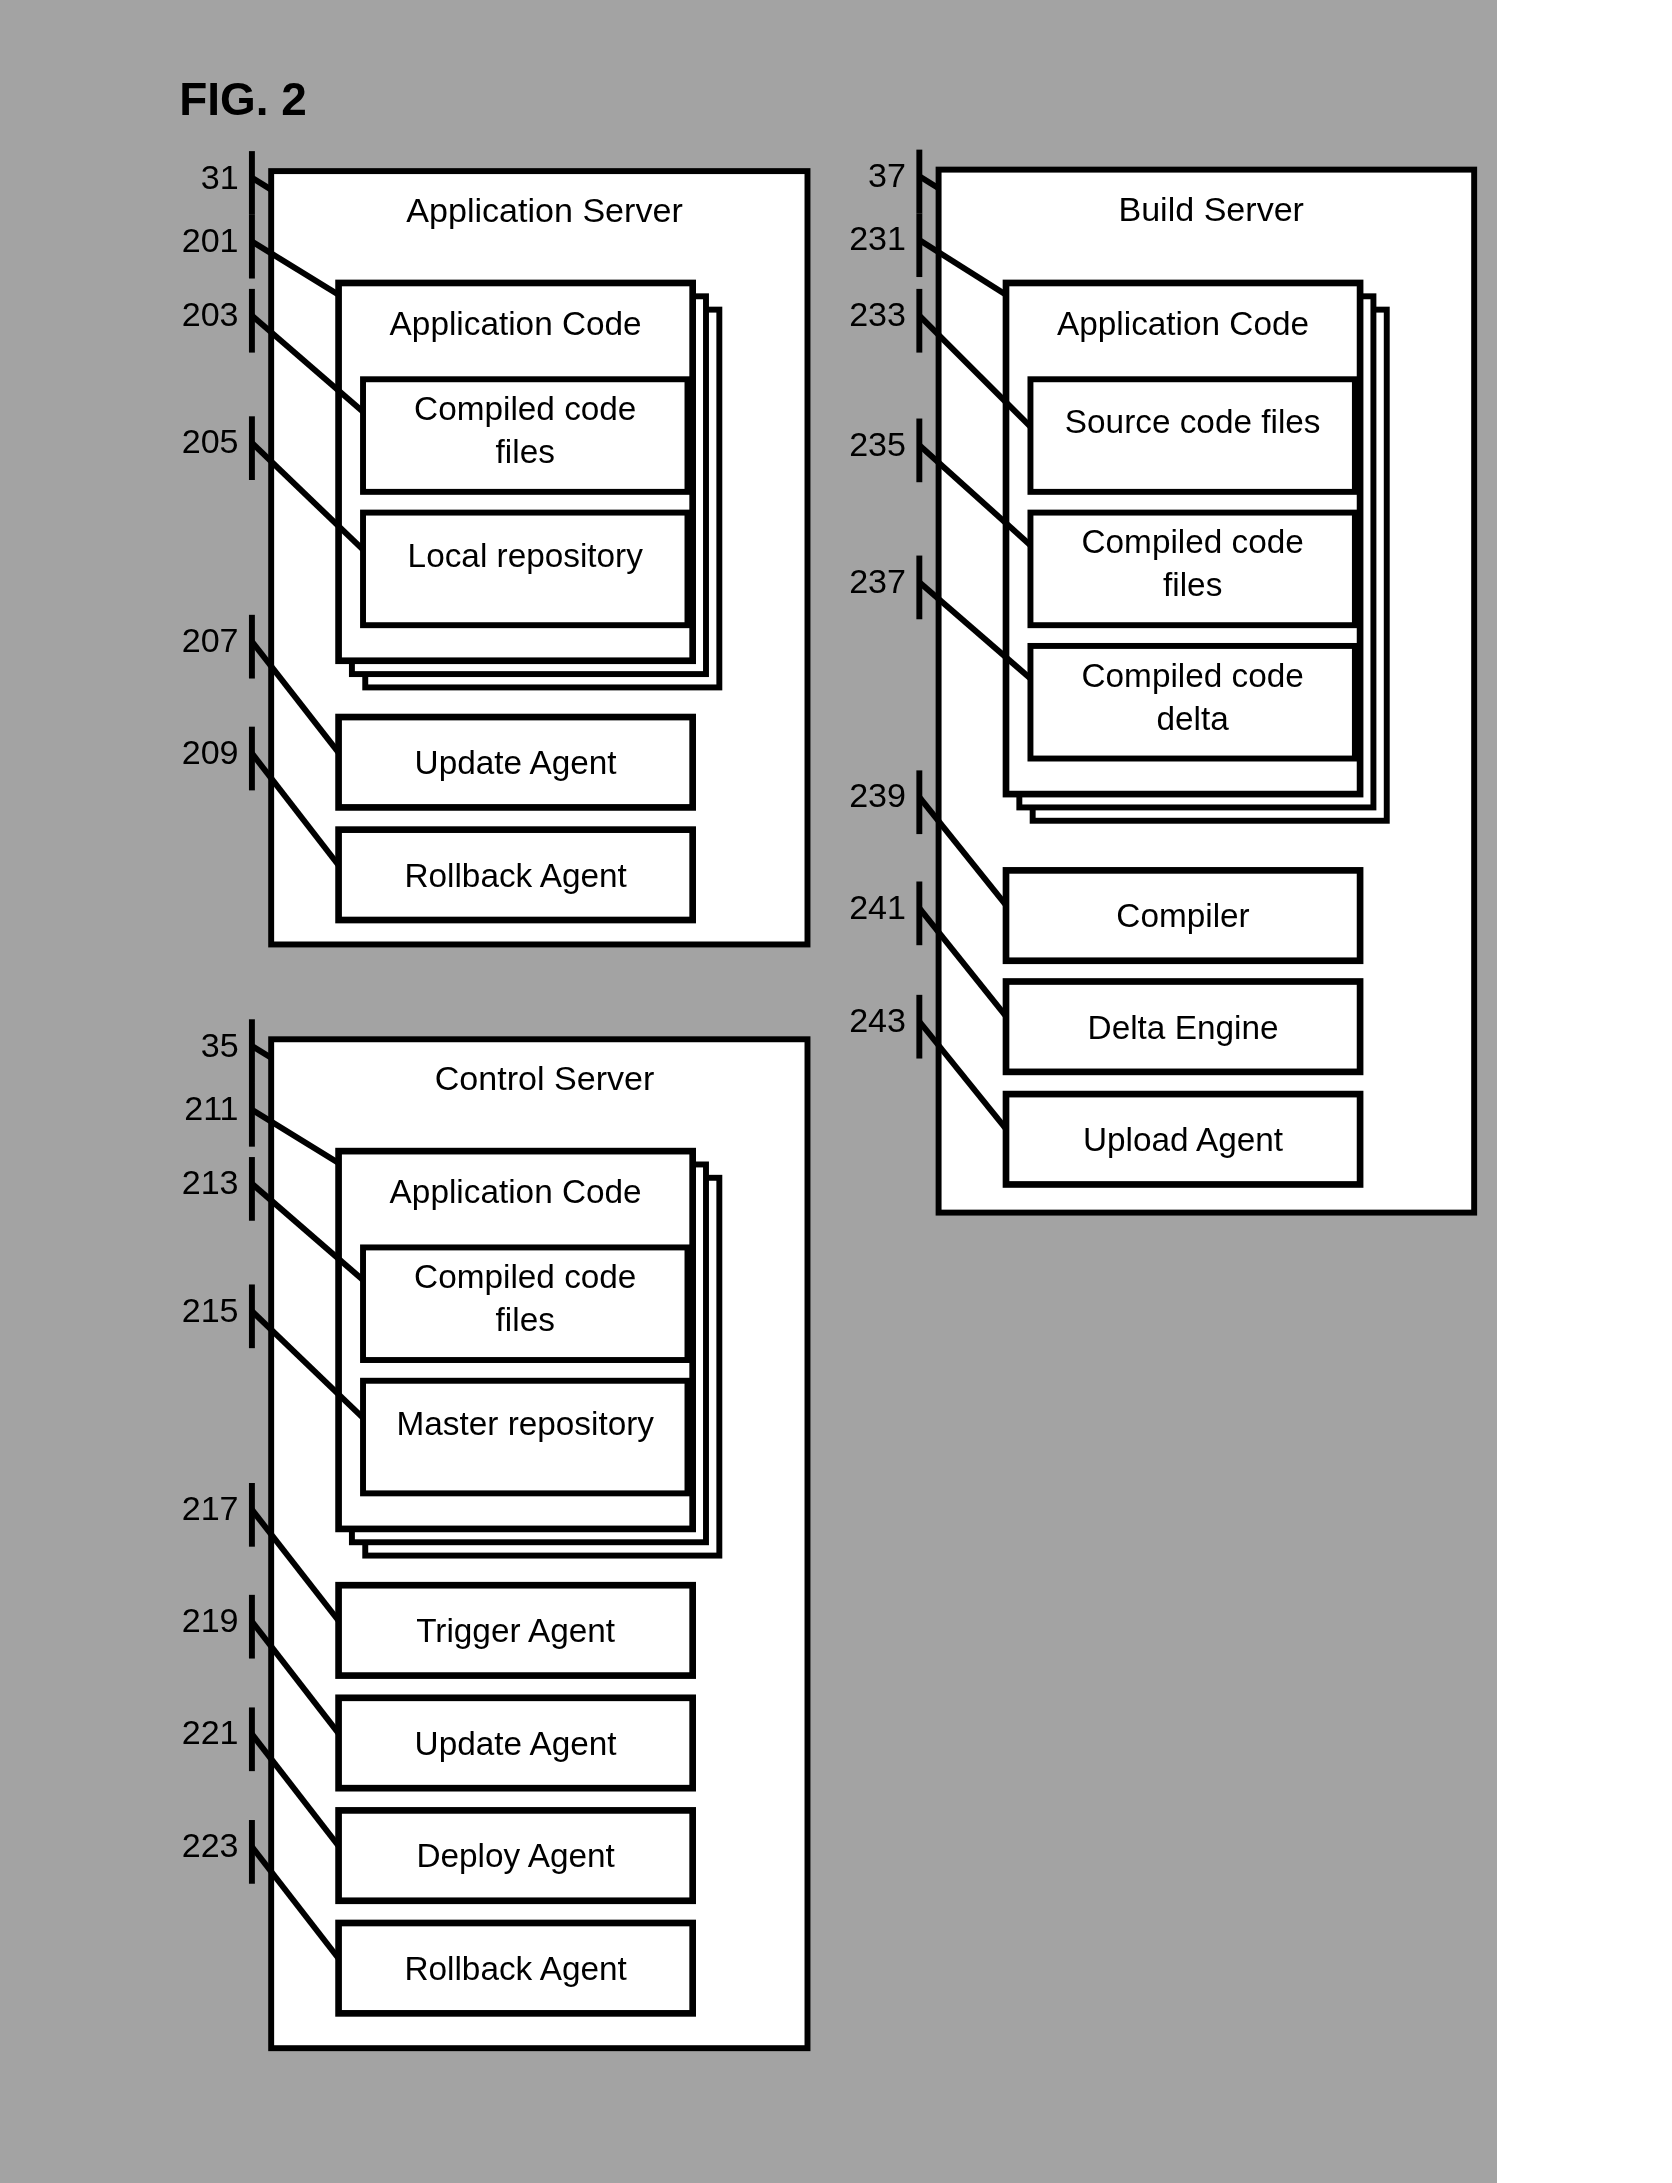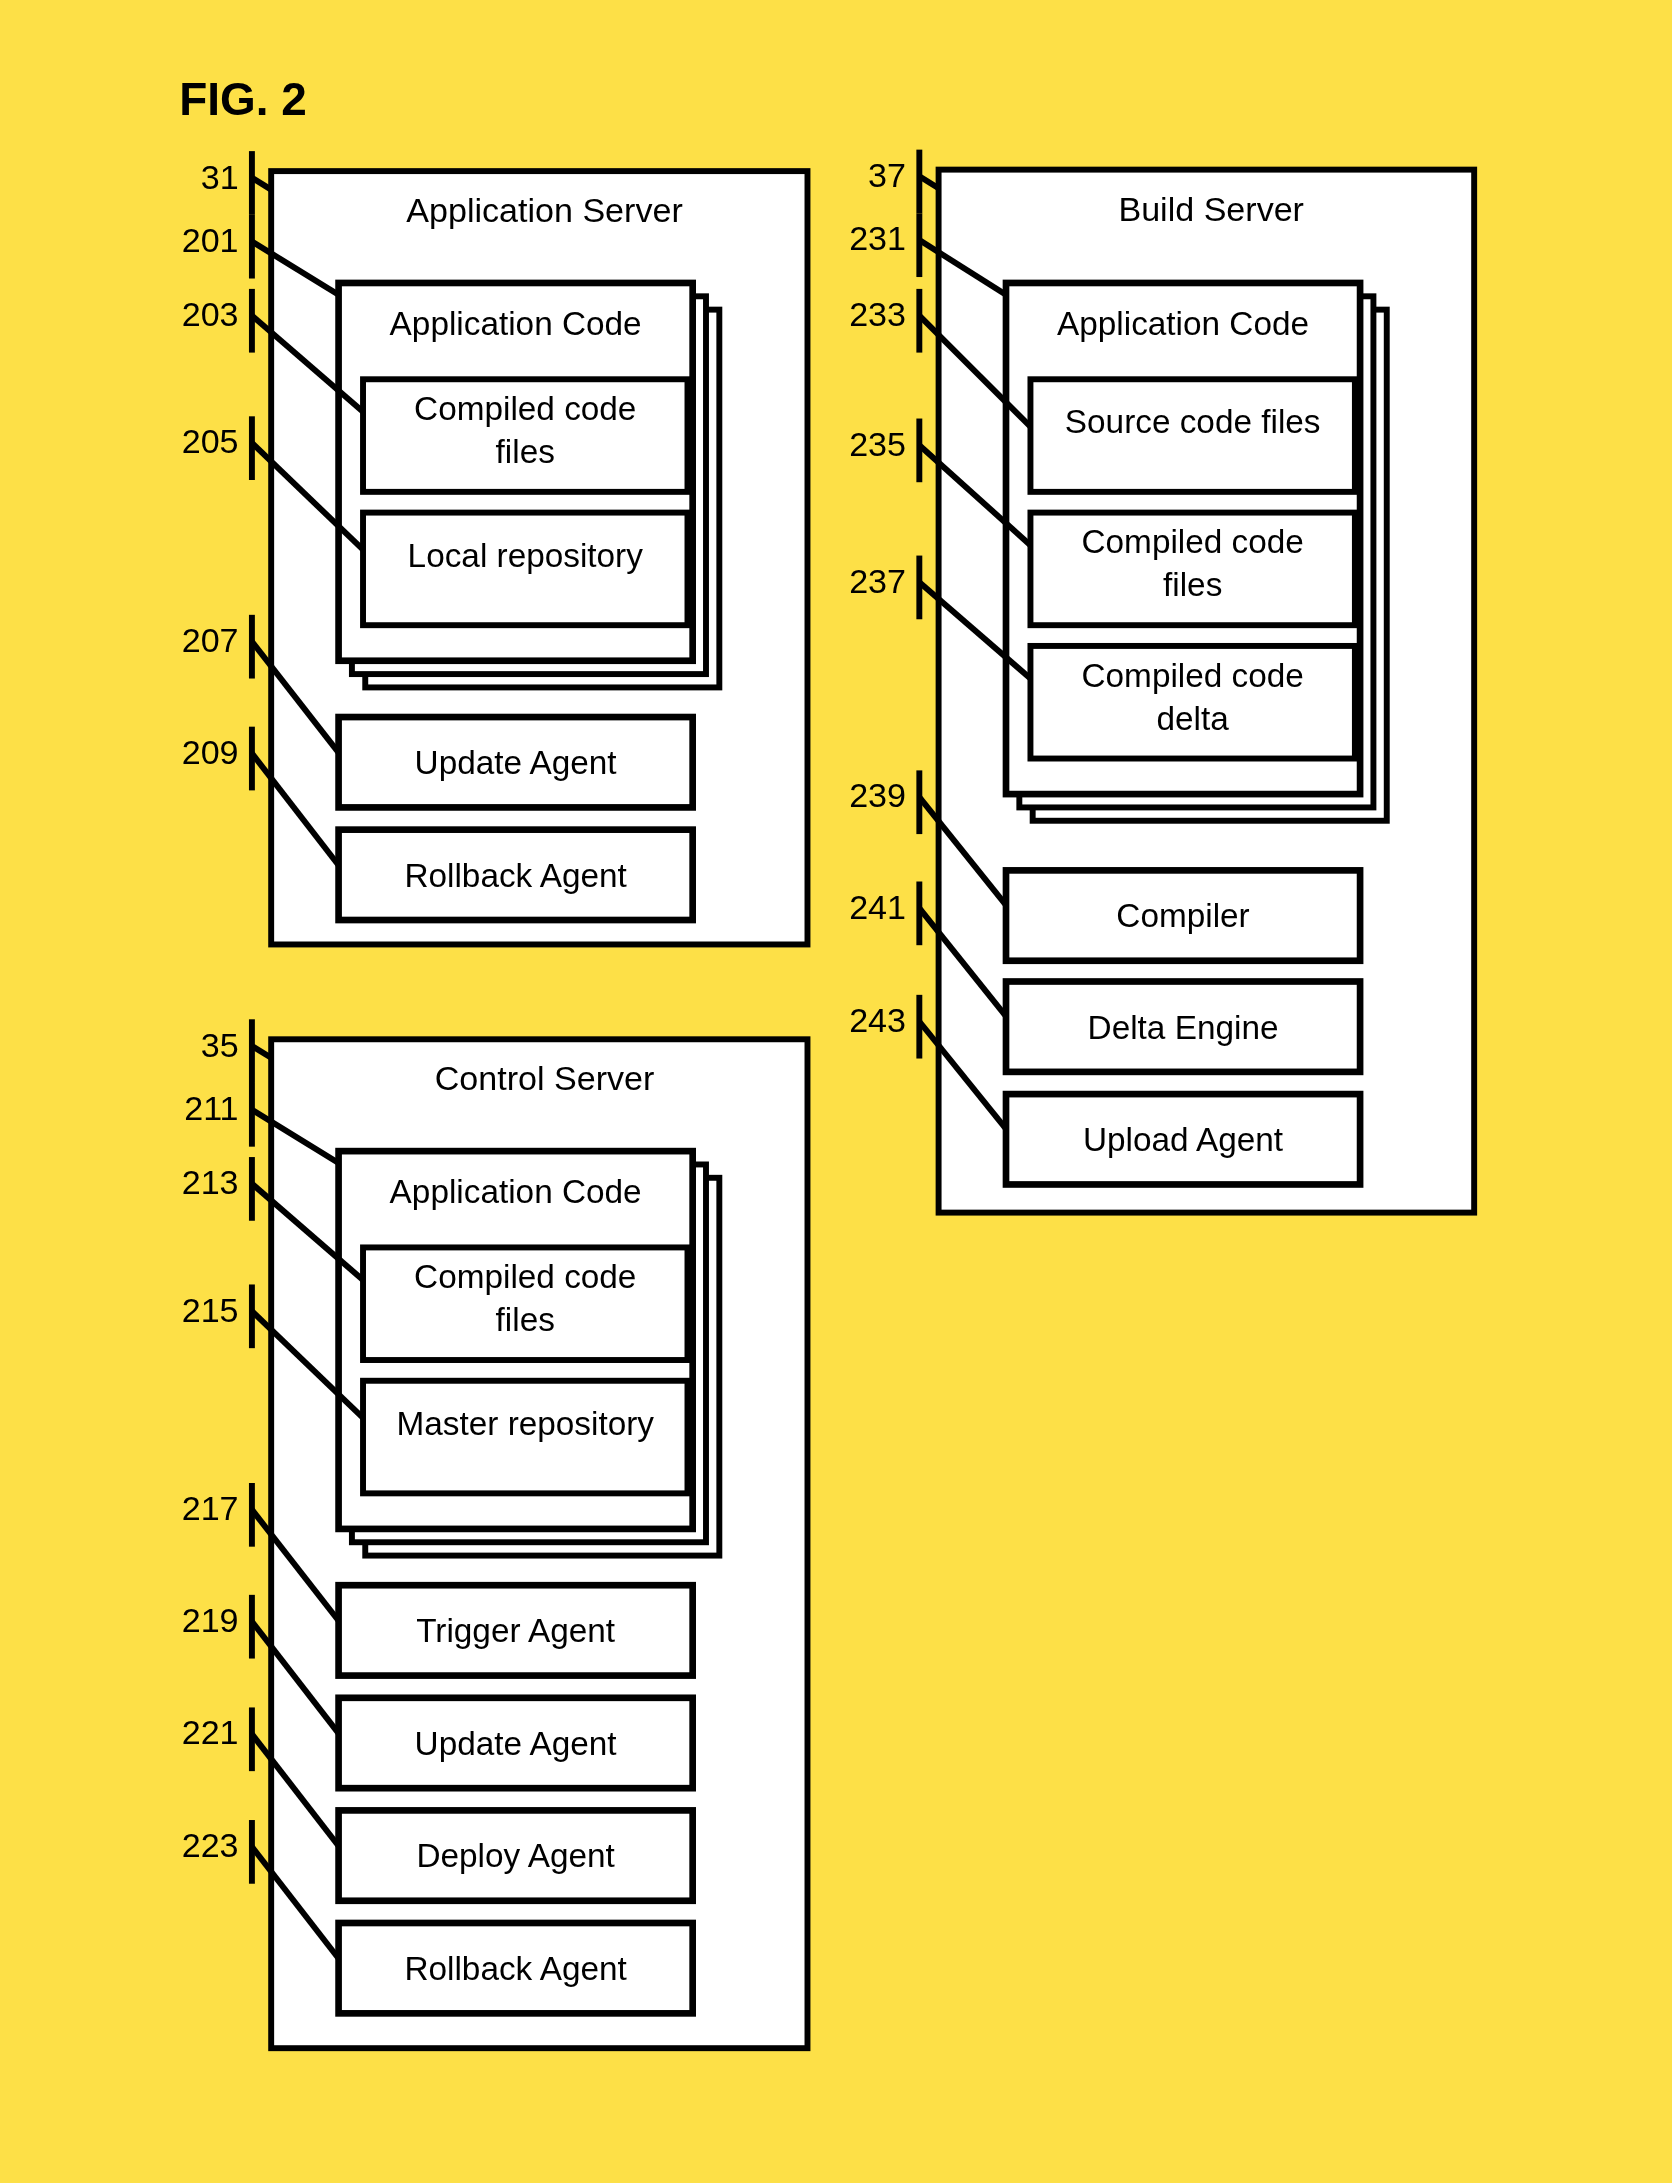--- a/index.html
+++ b/index.html
@@ -2,23 +2,23 @@
 <html style="font-size:12px"><head>
 <meta charset="utf-8">
 <style>
   html, body {
     margin: 0;
     padding: 0;
     background: #ffffff;
   }
   #figure-root {
     position: relative;
-    width: 1672px;
+    width: 1497px;
     height: 2183px;
-    background: #fde047;
+    background: #a3a3a3;
     font-family: "Liberation Sans", sans-serif;
   }
   #fig-svg {
     position: absolute;
     left: 0;
     top: 0;
     width: 1672px;
     height: 2183px;
   }
   .fig-title {

